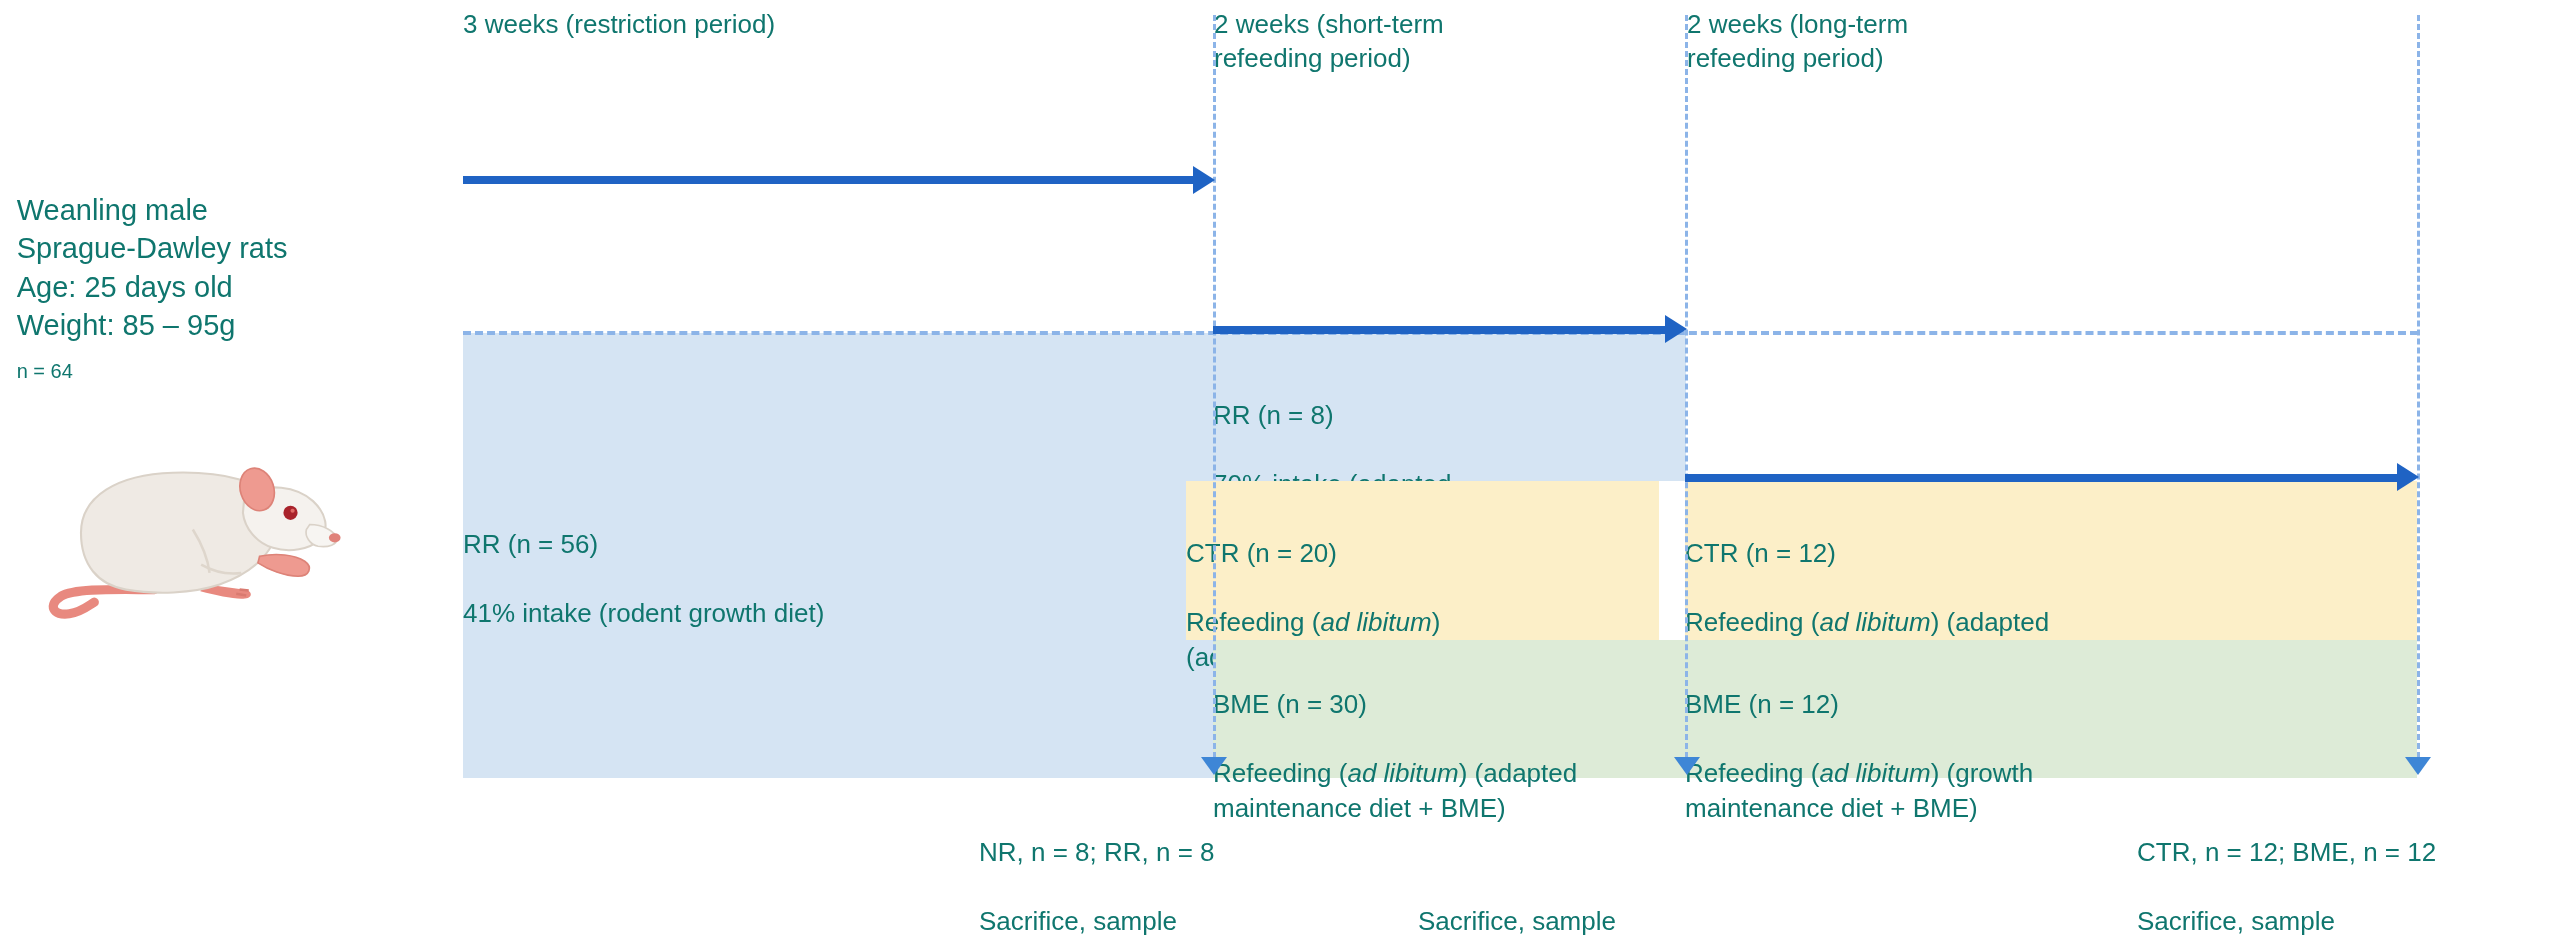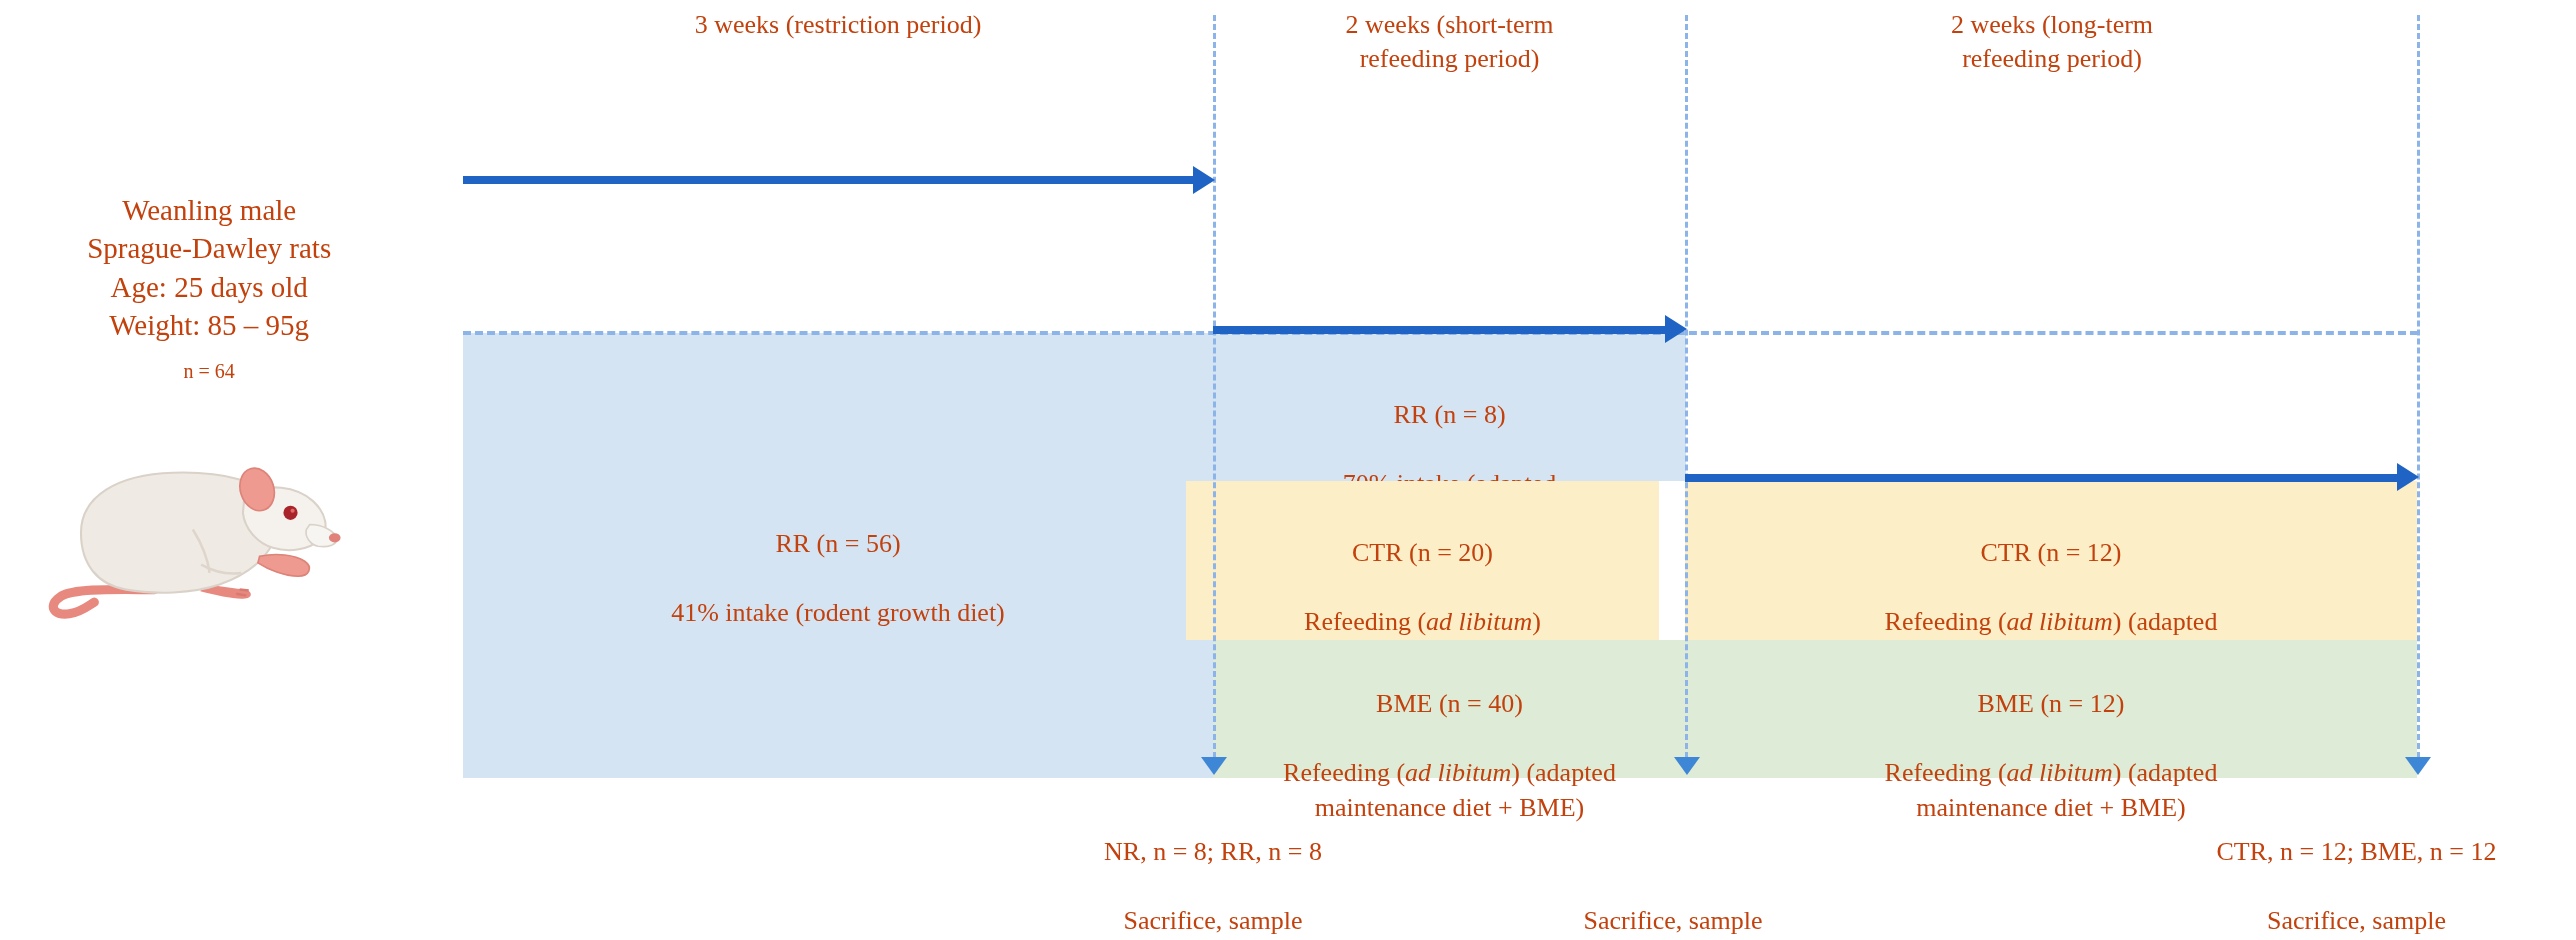--- a/index.html
+++ b/index.html
@@ -15,25 +15,24 @@
     position: relative;
     width: 2576px;
     height: 940px;
     background: #ffffff;
     overflow: hidden;
   }
 
   
   .txt {
     position: absolute;
-    text-align: center;
     line-height: 1.30;
     white-space: pre-line;
-    color: #c2410c;
-    font-family: Liberation Serif, serif;
+    color: #0f766e;
+    font-family: Liberation Sans, sans-serif;
   }
   .period-hdr { font-size: 26px; }
   .subject-info { font-size: 29px; line-height: 1.32; }
   .subject-n { font-size: 20px; }
   .box-label { font-size: 26px; line-height: 1.34; }
   .footer-label { font-size: 26px; line-height: 1.32; }
   .ital { font-style: italic; }
 
   
   .box {
@@ -156,38 +155,38 @@
   <div class="box box-ctr" style="left:1161px; top:481px; width:473px; height:159px;margin-left:25px;">
     <div class="txt box-label" style="left:0; top:20px; width:473px;">
       <span>CTR (n = 20)</span><br>
       <span>Refeeding (</span><span class="ital">ad libitum</span><span>)
 (adapted maintenance diet)</span>
     </div>
   </div>
 
   <div class="box box-bme" style="left:1213px; top:640px; width:473px; height:138px;">
     <div class="txt box-label" style="left:0; top:11.7px; width:473px;">
-      <span>BME (n = 40)</span><br>
+      <span>BME (n = 30)</span><br>
       <span>Refeeding (</span><span class="ital">ad libitum</span><span>) (adapted
 maintenance diet + BME)</span>
     </div>
   </div>
 
   <div class="box box-ctr" style="left:1685px; top:481px; width:732px; height:159px;">
     <div class="txt box-label" style="left:0; top:20px; width:732px;">
       <span>CTR (n = 12)</span><br>
       <span>Refeeding (</span><span class="ital">ad libitum</span><span>) (adapted
 maintenance diet)</span>
     </div>
   </div>
 
   <div class="box box-bme" style="left:1685px; top:640px; width:732px; height:138px;">
     <div class="txt box-label" style="left:0; top:11.7px; width:732px;">
       <span>BME (n = 12)</span><br>
-      <span>Refeeding (</span><span class="ital">ad libitum</span><span>) (adapted
+      <span>Refeeding (</span><span class="ital">ad libitum</span><span>) (growth
 maintenance diet + BME)</span>
     </div>
   </div>
 
   <div class="hline" style="left:463px; top:331px; width:1955px;"></div>
 
   <div class="vline" style="left:1213px; top:15px; height:752px;"></div>
   <div class="vline-arrow" style="left:1201px; top:757px;"></div>
 
   <div class="vline" style="left:1685px; top:15px; height:752px;"></div>

